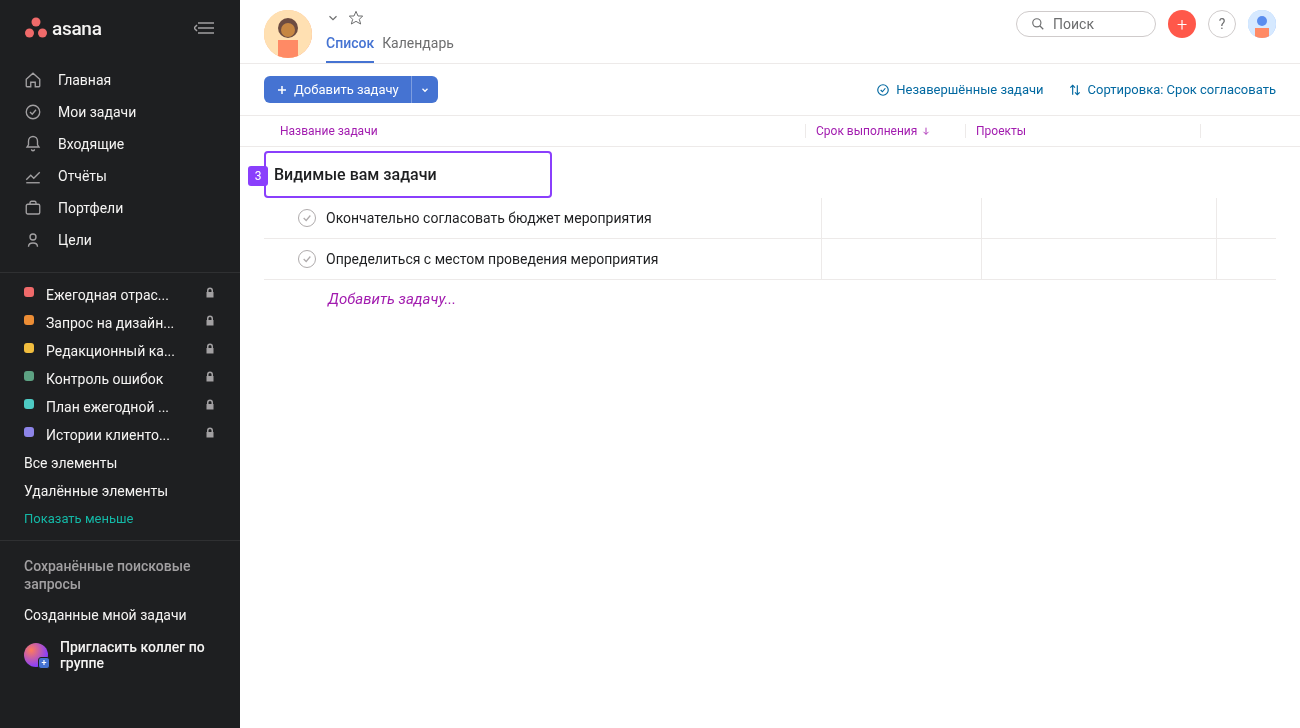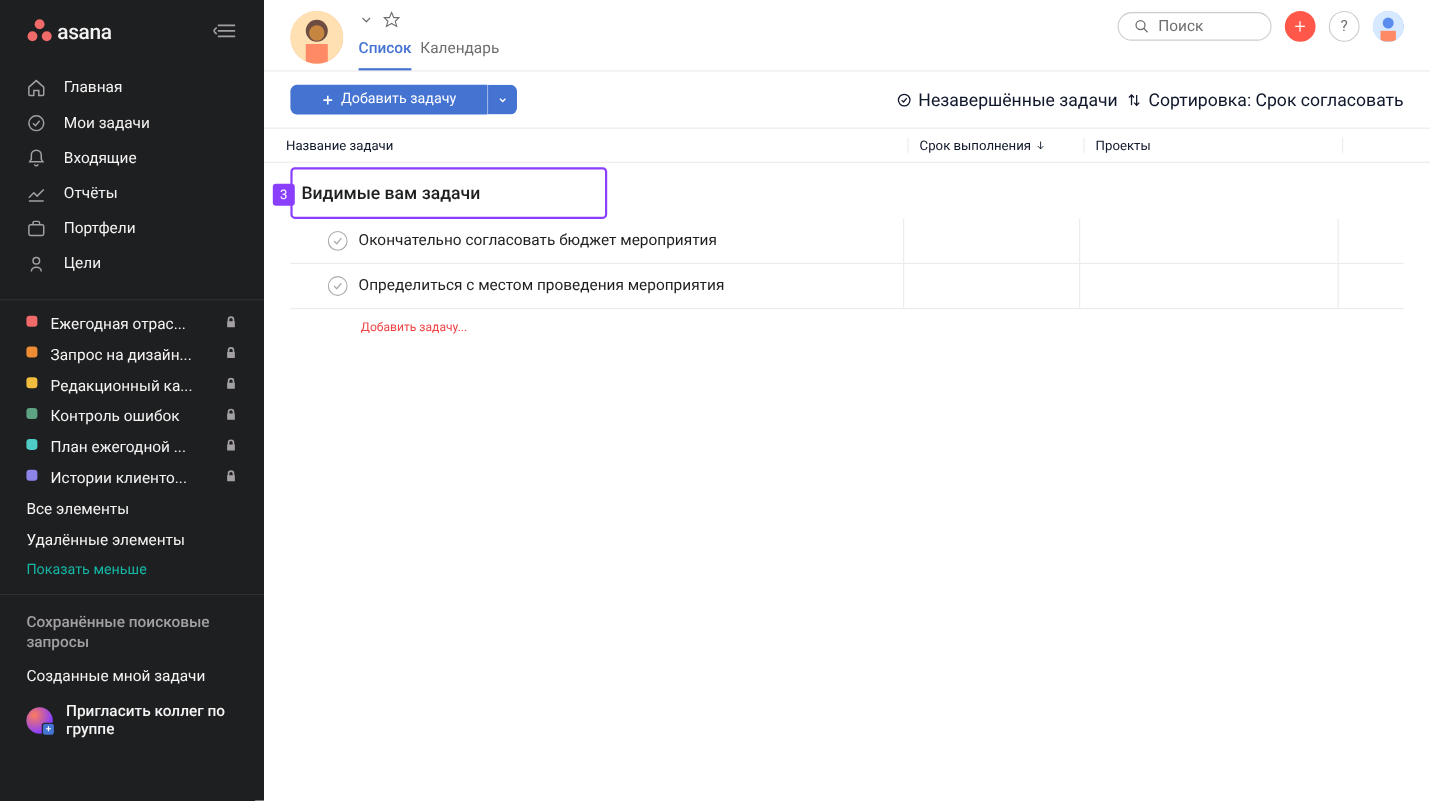--- a/index.html
+++ b/index.html
@@ -49,43 +49,43 @@
 .top-right { display: flex; align-items: center; gap: 12px; margin-left: auto; padding-bottom: 12px; }
 .search { display: flex; align-items: center; gap: 8px; border: 1px solid #cfcbcb; border-radius: 16px; padding: 4px 14px; width: 140px; color: #6d6e6f; cursor:text; }
 .search svg { width:14px; height:14px; }
 .add-global { width: 28px; height: 28px; border-radius: 50%; background: #ff584a; color:#fff; display:flex; align-items:center; justify-content:center; cursor:pointer; font-size:18px; font-weight:300; }
 .help-btn { width: 28px; height: 28px; border-radius: 50%; border: 1px solid #cfcbcb; display:flex; align-items:center; justify-content:center; cursor:pointer; color:#6d6e6f; }
 .me-avatar { width: 28px; height: 28px; border-radius: 50%; background: linear-gradient(135deg,#b4e0ff,#7aa7ff); cursor:pointer; overflow:hidden;}
 .me-avatar svg{width:100%;height:100%;}
 
 .toolbar { display: flex; align-items: center; padding: 12px 24px; }
 .add-task { display: flex; }
-.add-task-btn { display: flex; align-items:center; gap:6px; background: #4573d2; color: #fff; padding: 6px 28px; border-radius: 6px 0 0 6px; cursor: pointer; font-size: 13px; }
+.add-task-btn { display: flex; align-items:center; gap:6px; background: #4573d2; color: #fff; padding: 6px 12px; border-radius: 6px 0 0 6px; cursor: pointer; font-size: 13px; }
 .add-task-caret { background: #4573d2; color:#fff; padding: 6px 8px; border-radius: 0 6px 6px 0; border-left: 1px solid rgba(255,255,255,0.3); cursor:pointer; display:flex; align-items:center; }
-.tbar-right { margin-left: auto; display: flex; gap: 8px; align-items:center; color: #0f172a; font-size: 16px; }
+.tbar-right { margin-left: auto; display: flex; gap: 24px; align-items:center; color: #0369a1; font-size: 13px; }
 .tbar-item { display: flex; align-items:center; gap: 6px; cursor:pointer; }
 
-.headers { display: flex; padding: 8px 20px; border-bottom: 1px solid #edeae9; border-top: 1px solid #edeae9; color: #0f172a; font-size: 12px; }
+.headers { display: flex; padding: 8px 40px; border-bottom: 1px solid #edeae9; border-top: 1px solid #edeae9; color: #a21caf; font-size: 12px; }
 .col-name { flex: 1; }
 .col-date { width: 160px; border-left: 1px solid #edeae9; padding-left: 10px; display:flex; align-items:center; gap:4px;}
 .col-proj { width: 235px; border-left: 1px solid #edeae9; padding-left: 10px; }
 .col-end { width: 60px; border-left: 1px solid #edeae9; }
 .section-label-wrap { position: relative; }
 .section-label { border: 2px solid #8a3ffc; border-radius: 4px; padding: 12px 16px 12px 8px; margin: 4px 0 0 0; font-size: 16px; font-weight: 500; position:relative; left:0px; }
 .section-badge { position: absolute; left: -16px; top: 15px; width: 20px; height: 20px; background: #8a3ffc; color: #fff; border-radius: 3px; display: flex; align-items:center; justify-content:center; font-size: 12px; }
 
 .task-row { display: flex; align-items: center; border-bottom: 1px solid #edeae9; }
 .task-cell-name { flex: 1; display:flex; align-items:center; gap: 10px; padding: 10px 0 10px 34px; cursor:pointer; }
 .task-cell-date { width: 160px; border-left:1px solid #edeae9; height: 40px; }
 .task-cell-proj { width: 235px; border-left:1px solid #edeae9; height: 40px; }
 .task-cell-end { width: 60px; border-left:1px solid #edeae9; height: 40px; }
 .check { width:18px; height:18px; border-radius:50%; border:1px solid #afabac; flex-shrink:0; display:flex; align-items:center; justify-content:center; color:#afabac;}
 .check svg{width:10px;height:10px;}
 .task-name { font-size: 14px; }
-.add-task-row { padding: 10px 0 10px 64px; color: #ef4444; font-size: 11px; cursor:text; }
+.add-task-row { padding: 10px 0 10px 64px; color: #a21caf; font-size: 15px; cursor:text;font-style:italic; }
 
 .list-body { padding: 0 24px 0 0; margin-left: 24px; border-left: 0; }
 .section-wrap { position: relative; margin-left: -8px; padding-left: 8px; }
 </style>
 </head>
 <body>
 
 <div class="app">
 
   <aside class="sidebar">

